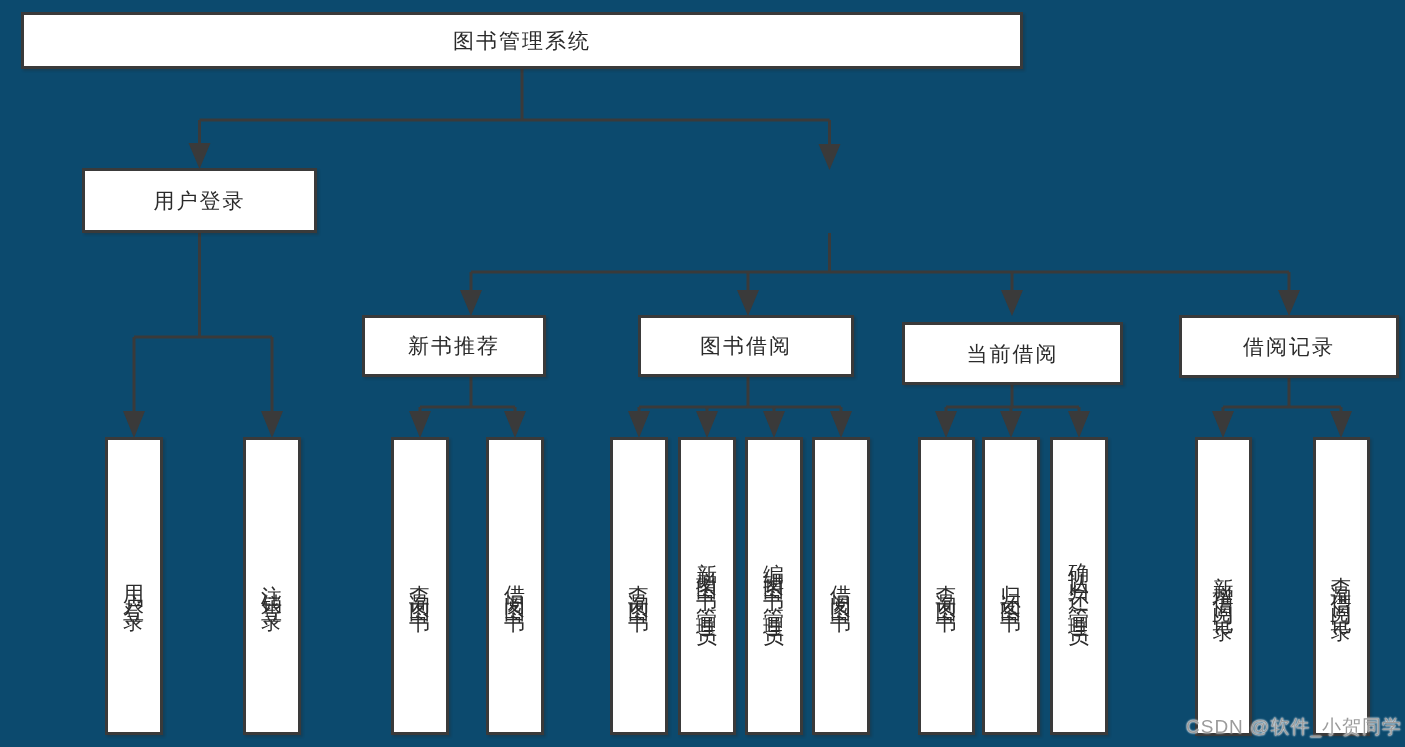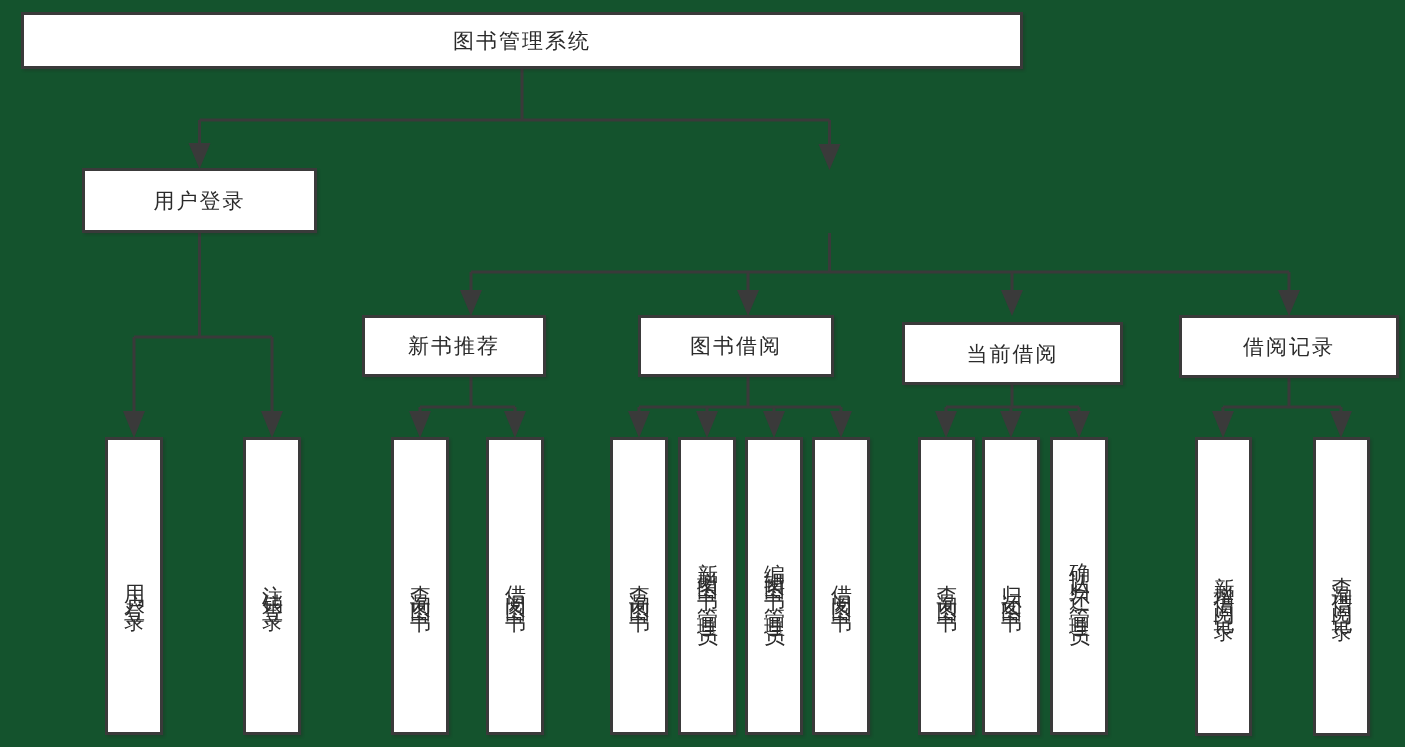--- a/index.html
+++ b/index.html
@@ -1,18 +1,18 @@
 <!DOCTYPE html>
 <html><head>
 <meta charset="utf-8">
 <style>
   html,body{margin:0;padding:0;background:#fff;}
   .stage{
-    position:relative;width:1405px;height:747px;background:#14532d;
-    font-family:Liberation Serif, serif;overflow:hidden;
+    position:relative;width:1405px;height:747px;background:#0c4a6e;
+    font-family:Liberation Sans, sans-serif;overflow:hidden;
   }
   .wires{position:absolute;left:0;top:0;z-index:1;}
   .node{
     position:absolute;box-sizing:border-box;background:#ffffff;
     border:3px solid #3a3a3a;display:flex;align-items:center;justify-content:center;
     color:#2b2b2b;font-size:21px;letter-spacing:2px;z-index:2;
     box-shadow:2px 2px 2px rgba(40,40,40,.28);
   }
   .node.v{
     writing-mode:vertical-lr;letter-spacing:9px;line-height:1;
@@ -59,21 +59,21 @@
       <polygon points="1212,411 1234,411 1223,438"></polygon>
       <polygon points="1330,411 1352,411 1341,438"></polygon>
     </g>
   </svg>
 
   <div class="node" style="left:21px;top:12px;width:1002px;height:57px">图书管理系统</div>
 
   <div class="node" style="left:82px;top:168px;width:235px;height:65px">用户登录</div>
 
   <div class="node" style="left:362px;top:315px;width:184px;height:62px">新书推荐</div>
-  <div class="node" style="left:638px;top:315px;width:196px;height:62px">图书借阅</div>
+  <div class="node" style="left:638px;top:315px;width:216px;height:62px">图书借阅</div>
   <div class="node" style="left:902px;top:322px;width:221px;height:63px">当前借阅</div>
   <div class="node" style="left:1179px;top:315px;width:220px;height:63px">借阅记录</div>
 
   <div class="node v" style="left:105px;top:437px;width:58px;height:298px">用户登录</div>
   <div class="node v" style="left:243px;top:437px;width:58px;height:298px">注销登录</div>
 
   <div class="node v" style="left:391px;top:437px;width:58px;height:298px">查询图书</div>
   <div class="node v" style="left:486px;top:437px;width:58px;height:298px">借阅图书</div>
 
   <div class="node v" style="left:610px;top:437px;width:58px;height:298px">查询图书</div>
@@ -81,14 +81,15 @@
   <div class="node v" style="left:745px;top:437px;width:58px;height:298px">编辑图书（管理员）</div>
   <div class="node v" style="left:812px;top:437px;width:58px;height:298px">借阅图书</div>
 
   <div class="node v" style="left:918px;top:437px;width:57px;height:298px">查询图书</div>
   <div class="node v" style="left:982px;top:437px;width:58px;height:298px">归还图书</div>
   <div class="node v" style="left:1050px;top:437px;width:58px;height:298px">确认归还（管理员）</div>
 
   <div class="node v" style="left:1195px;top:437px;width:57px;height:299px">新增借阅记录</div>
   <div class="node v" style="left:1313px;top:437px;width:57px;height:299px">查询借阅记录</div>
 
+  <div class="wm" style="left:1186px;top:714px">CSDN @软件_小贺同学</div>
 
 </div>
 
 </body></html>

